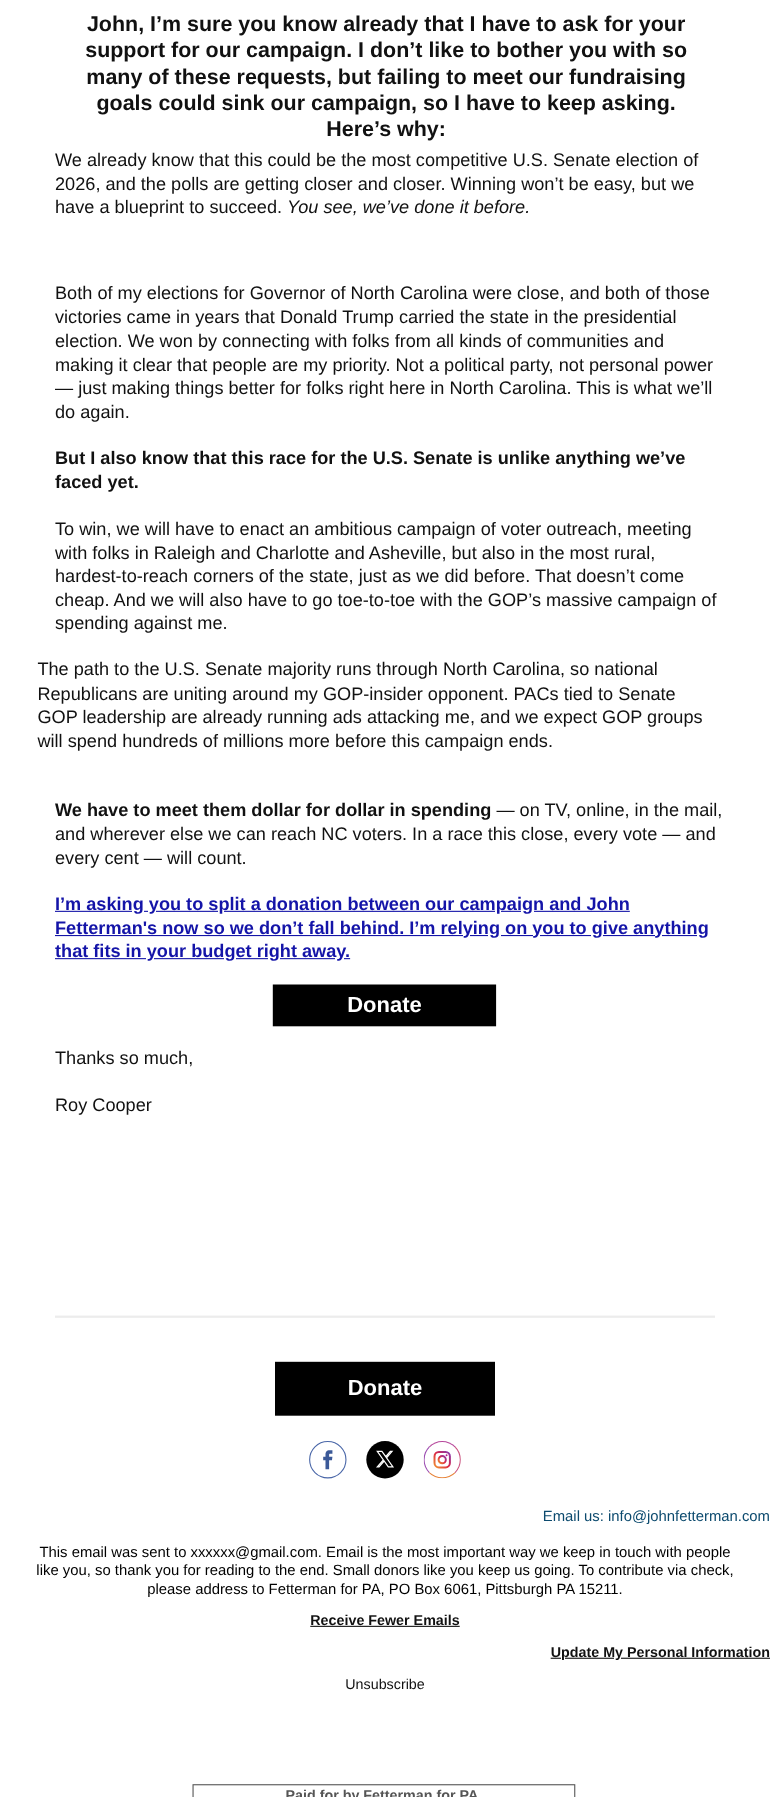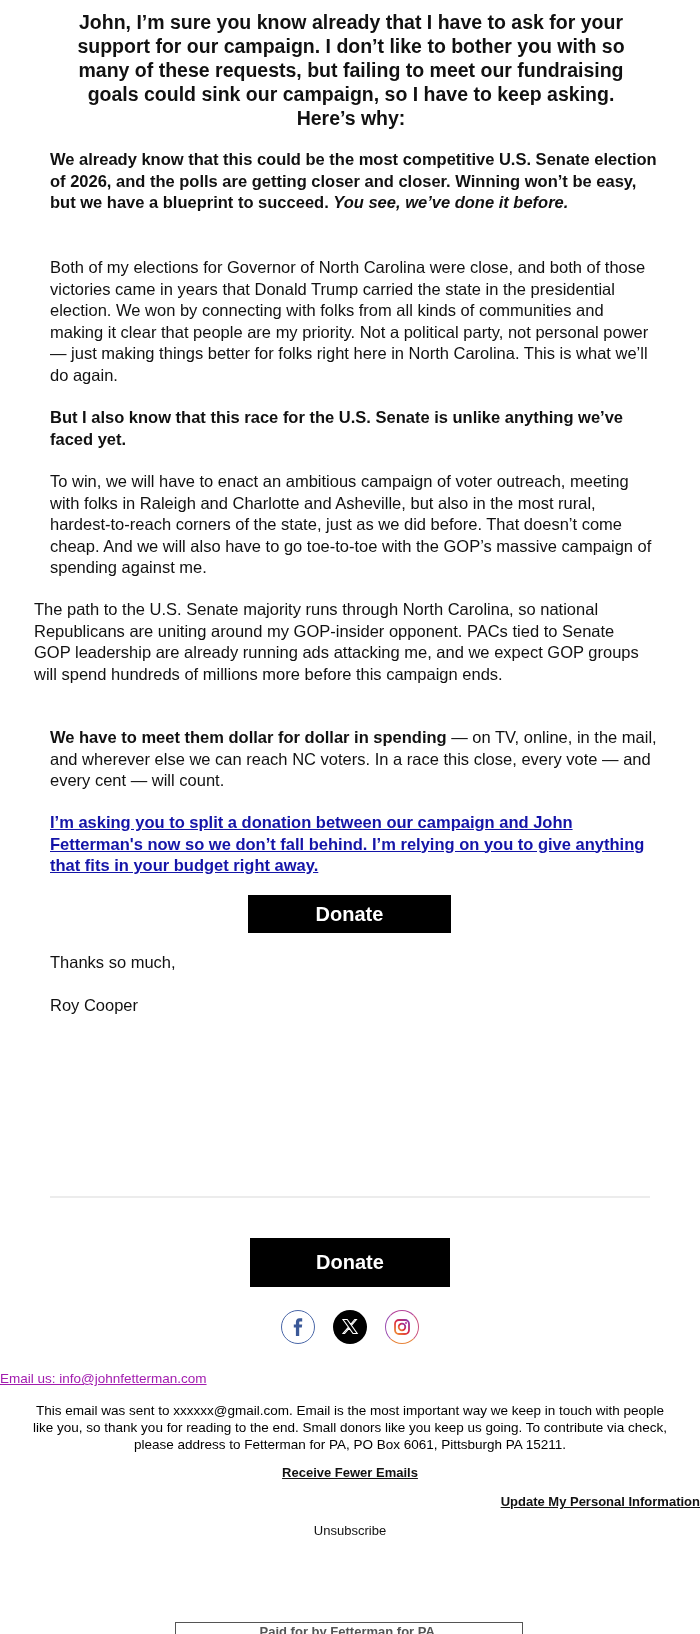--- a/index.html
+++ b/index.html
@@ -1,38 +1,38 @@
 <!DOCTYPE html>
 <html><head>
   <meta charset="utf-8">
   <style>
     html, body { margin: 0; padding: 0; background: #ffffff; }
     body { width: 700px; height: 1634px; position: relative; overflow: hidden; font-family: "Liberation Sans", sans-serif; color: #111; }
     .headline { position: absolute; left: 62px; width: 578px; top: 10px; text-align: center; font-weight: bold; font-size: 19.5px; line-height: 24px; color: #111; }
     p.body { margin: 0; font-size: 16.5px; line-height: 21.5px; color: #111; }
-    .p1 { position: absolute; left: 50px; width: 610px; top: 149px; font-weight: bold; }
+    .p1 { position: absolute; left: 50px; width: 610px; top: 136px; }
     .p2 { position: absolute; left: 50px; width: 610px; top: 257px; }
     .p3 { position: absolute; left: 50px; width: 610px; top: 407px; font-weight: bold; }
     .p4 { position: absolute; left: 50px; width: 610px; top: 471px; }
     .p5 { position: absolute; left: 34px; width: 610px; top: 599px; }
     .p6 { position: absolute; left: 50px; width: 610px; top: 727px; }
     .p7 { position: absolute; left: 50px; width: 610px; top: 812px; }
     .cta-link { color: #1a0dab; color: #1414a8; font-weight: bold; text-decoration: underline; cursor: pointer; }
     .donate-btn { position: absolute; background: #000; color: #fff; font-weight: bold; font-size: 20px; text-align: center; cursor: pointer; display: flex; align-items: center; justify-content: center; }
     .donate-1 { left: 248px; top: 895px; width: 203px; height: 38px; }
     .donate-2 { left: 250px; top: 1238px; width: 200px; height: 49px; }
     .thanks { position: absolute; left: 50px; top: 953px; font-size: 16.5px; }
     .sig { position: absolute; left: 50px; top: 996px; font-size: 16.5px; }
     .divider { position: absolute; left: 50px; width: 600px; top: 1196px; height: 2px; background: #ececec; }
     .social { position: absolute; top: 1310px; left: 0; width: 700px; display: flex; justify-content: center; gap: 18px; }
     .social .ic { width: 34px; height: 34px; border-radius: 50%; display: flex; align-items: center; justify-content: center; cursor: pointer; box-sizing: border-box; }
     .ic-fb { border: 1.5px solid #4a67a8; color: #3b5998; }
     .ic-x { background: #000; color: #fff; }
     .ic-ig { border: 1.5px solid #c13584; border-color: #b5459a #c94f7c #e7843a #9b4bb0; }
-    .email-us { position: absolute; top: 1371px; left: 0; width: 700px; text-align: left; font-size: 13.5px; color: #a21caf; text-decoration: underline; }
+    .email-us { position: absolute; top: 1371px; left: 0; width: 700px; text-align: right; font-size: 13.5px; color: #0c4a6e; }
     .disclaimer { position: absolute; top: 1402px; left: 30px; width: 640px; text-align: center; font-size: 13.5px; line-height: 17px; color: #000000; }
     .footer-link { position: absolute; left: 0; width: 700px; text-align: center; font-size: 13px; font-weight: bold; color: #111; }
     .footer-link span { text-decoration: underline; cursor: pointer; }
     .fewer { top: 1465px; }
     .update { top: 1494px; text-align: right; }
     .unsub { top: 1523px; font-weight: normal; }
     .unsub span { text-decoration: none; }
     .paid { position: absolute; left: 175px; top: 1622px; width: 348px; height: 19px; border: 1.5px solid #555; box-sizing: border-box; display: flex; align-items: center; justify-content: center; font-size: 13px; font-weight: bold; color: #555; }
   </style>
 </head>

